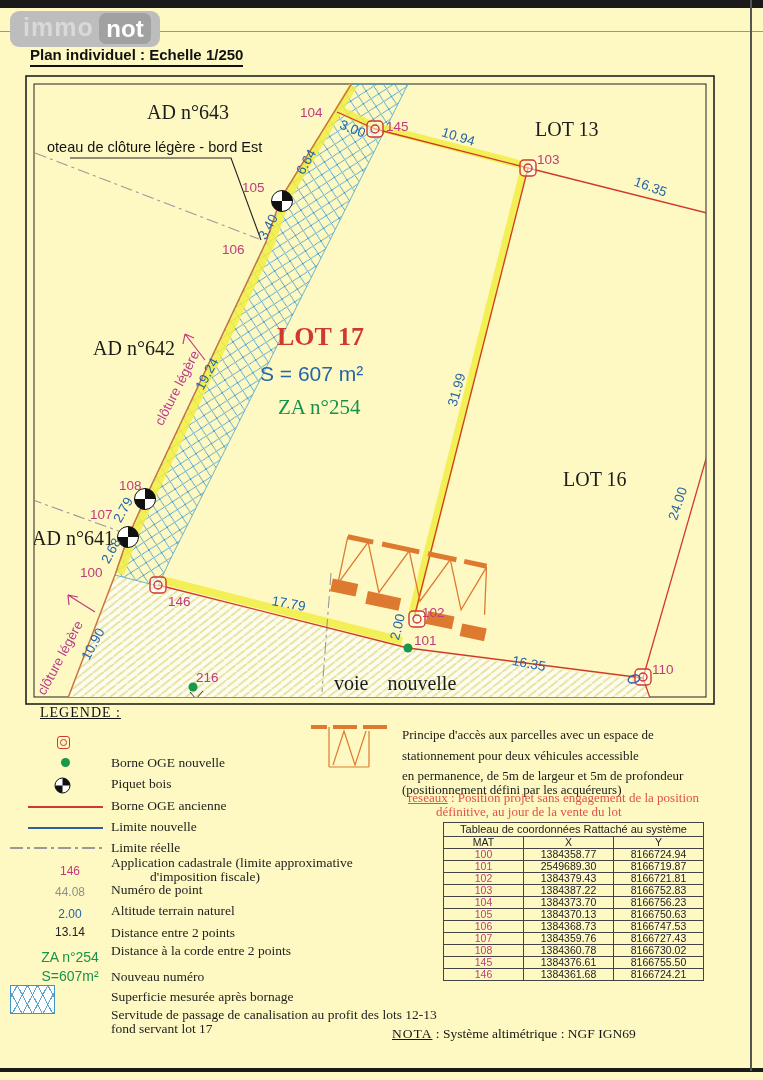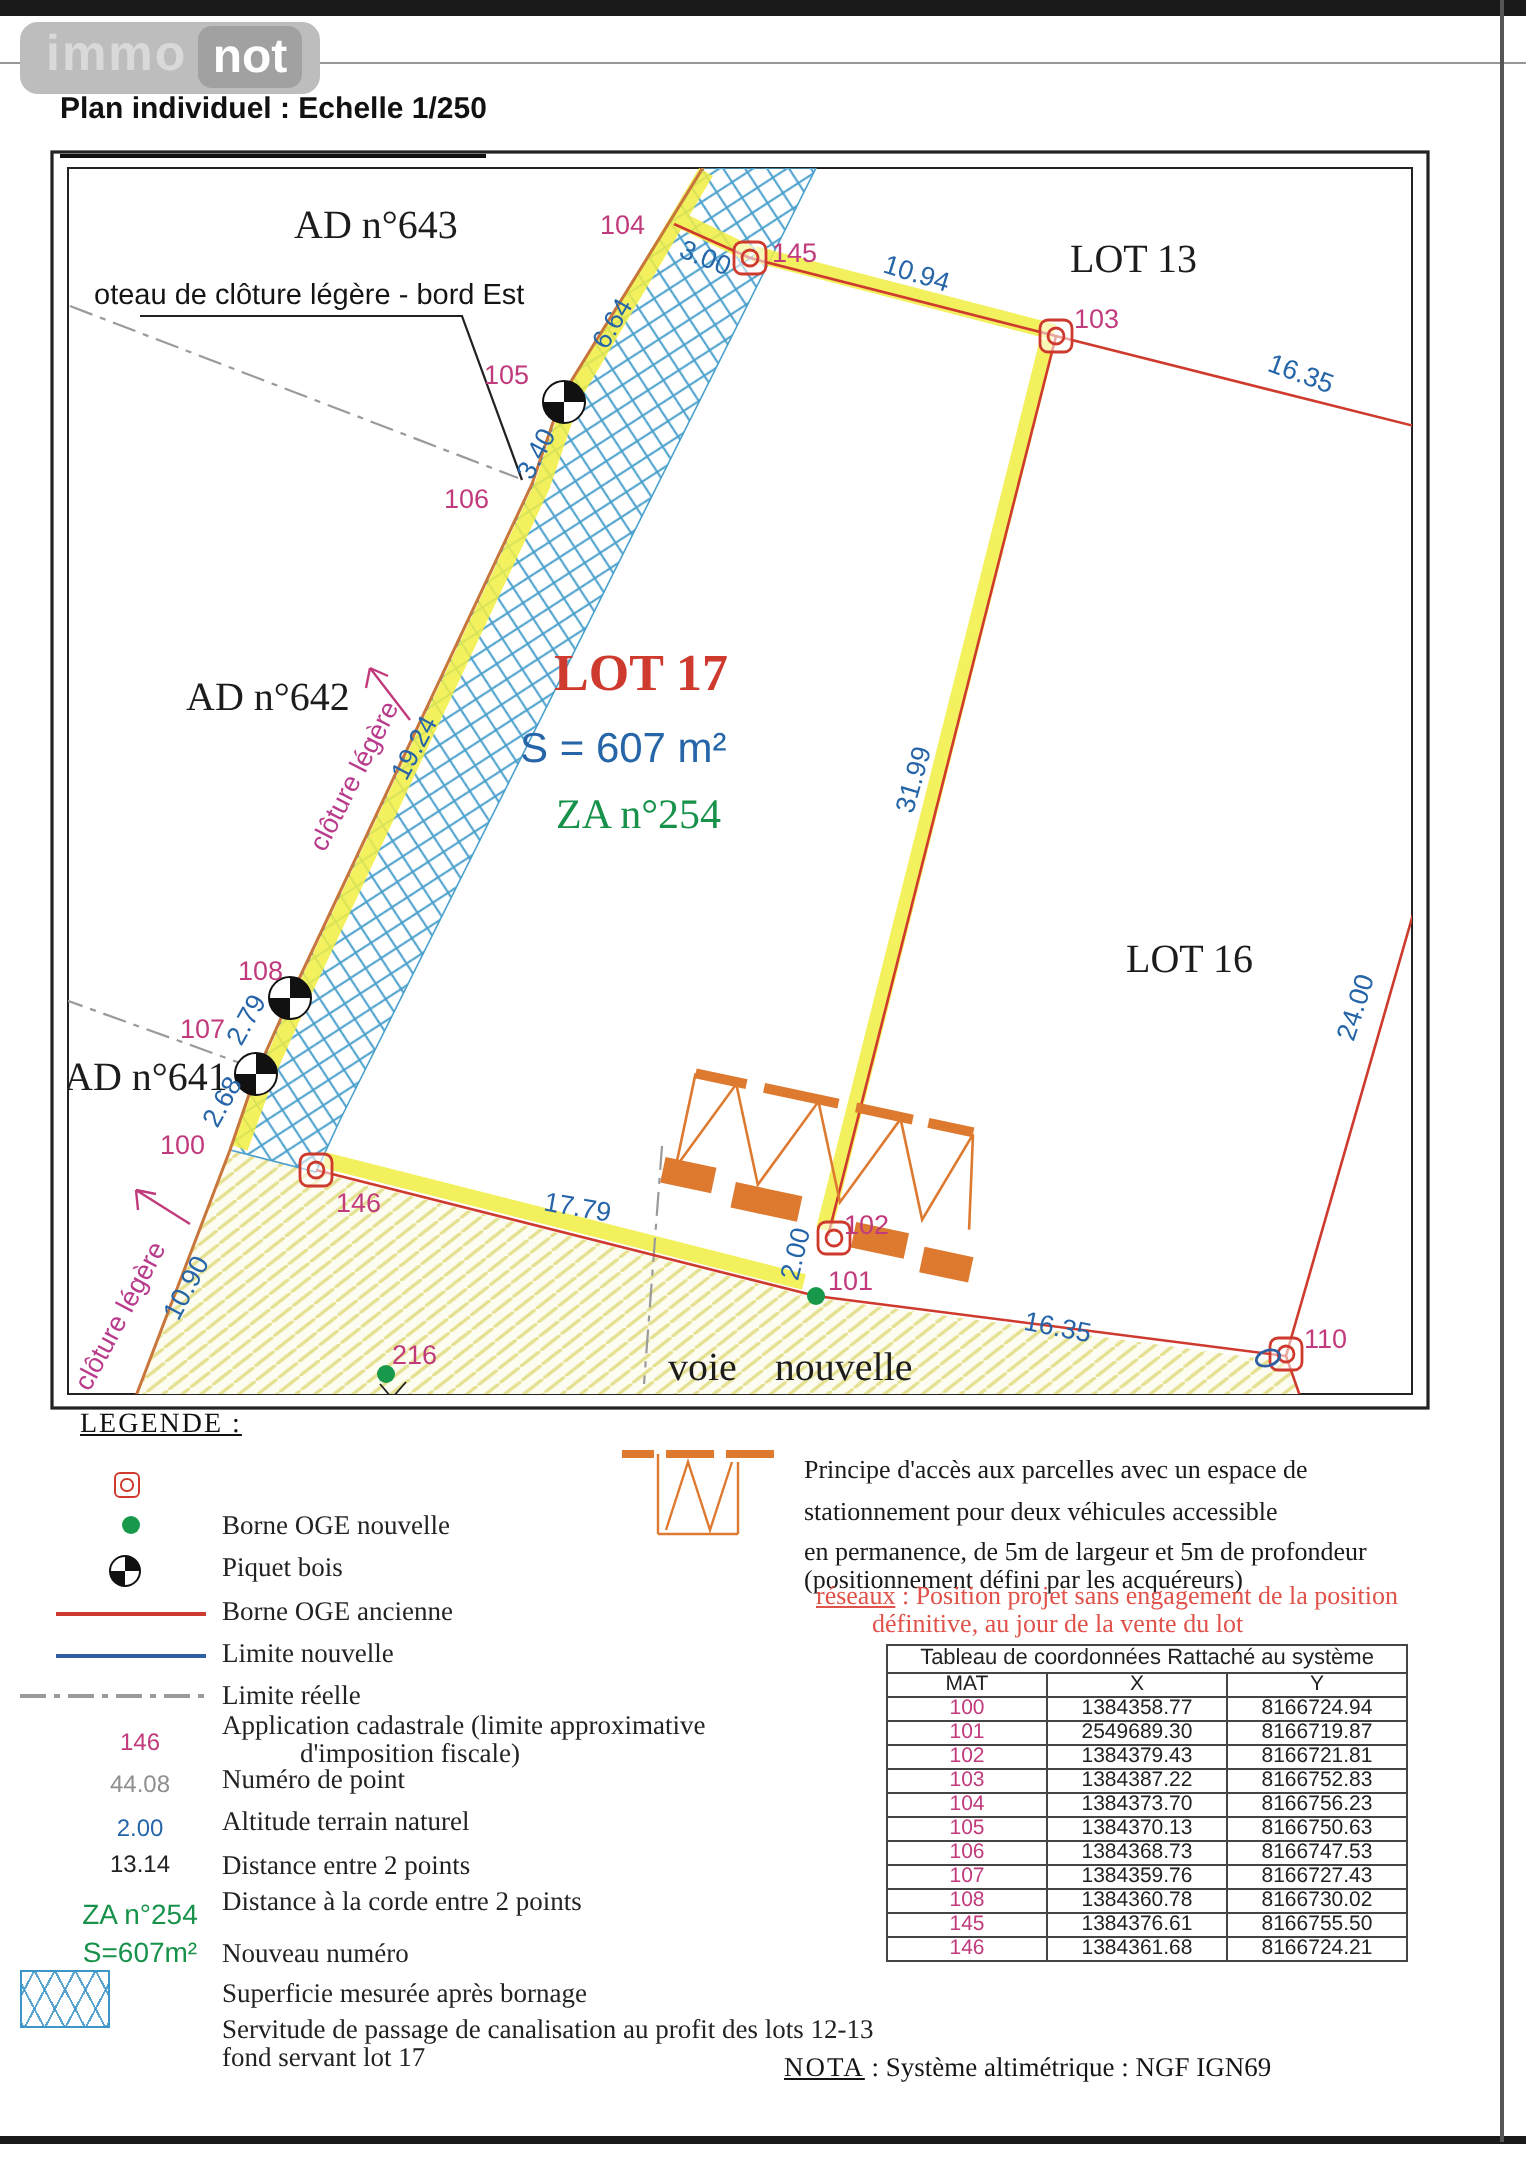--- a/index.html
+++ b/index.html
@@ -1,30 +1,30 @@
 <!DOCTYPE html>
 <html><head>
 <meta charset="utf-8">
 <style>
   html,body{margin:0;padding:0;background:#e8e8e8;}
-  .page{position:relative;width:763px;height:1080px;background:#ffffff;overflow:hidden;
+  .page{position:relative;width:763px;height:1080px;background:#fef9c3;overflow:hidden;
         font-family:"Liberation Serif",serif;-webkit-font-smoothing:antialiased;}
   .abs{position:absolute;}
 
   
   .topbar{left:0;top:0;width:763px;height:8px;background:#1a1a1a;}
   .rule{left:0;top:31px;width:763px;height:1px;background:#979797;}
   .logo{left:10px;top:11px;width:150px;height:36px;background:#bdbdbd;border-radius:9px;}
   .logo .immo{position:absolute;left:13px;top:2px;font-family:"Liberation Sans",sans-serif;
         font-weight:bold;font-size:25px;color:#d9d9d9;letter-spacing:1px;}
   .logo .notbox{position:absolute;left:89px;top:2px;width:52px;height:31px;background:#a1a1a1;
         border-radius:7px;text-align:center;line-height:31px;font-family:"Liberation Sans",sans-serif;
         font-weight:bold;font-size:24px;color:#ffffff;}
   .title{left:30px;top:46px;font-family:"Liberation Sans",sans-serif;font-weight:bold;
-        font-size:15px;color:#111;border-bottom:2px solid #111;padding-bottom:14px;}
+        font-size:15px;color:#111;border-bottom:2px solid #111;padding-bottom:2px;}
 
   
   svg.plan{left:0;top:0;width:763px;height:1080px;}
   .tx-num{font-family:"Liberation Sans",sans-serif;font-size:13.5px;fill:#c03a7c;}
   .tx-dist{font-family:"Liberation Sans",sans-serif;font-size:13.5px;fill:#2565a8;}
   .tx-parcel{font-family:"Liberation Serif",serif;font-size:20px;fill:#1c1c1c;}
   .tx-lot17{font-family:"Liberation Serif",serif;font-size:26px;font-weight:bold;fill:#cf3a2e;}
   .tx-surface{font-family:"Liberation Sans",sans-serif;font-size:21px;fill:#2565a8;}
   .tx-za{font-family:"Liberation Serif",serif;font-size:21px;fill:#18924a;}
   .tx-fence{font-family:"Liberation Sans",sans-serif;font-size:13.5px;fill:#b93b8c;}

